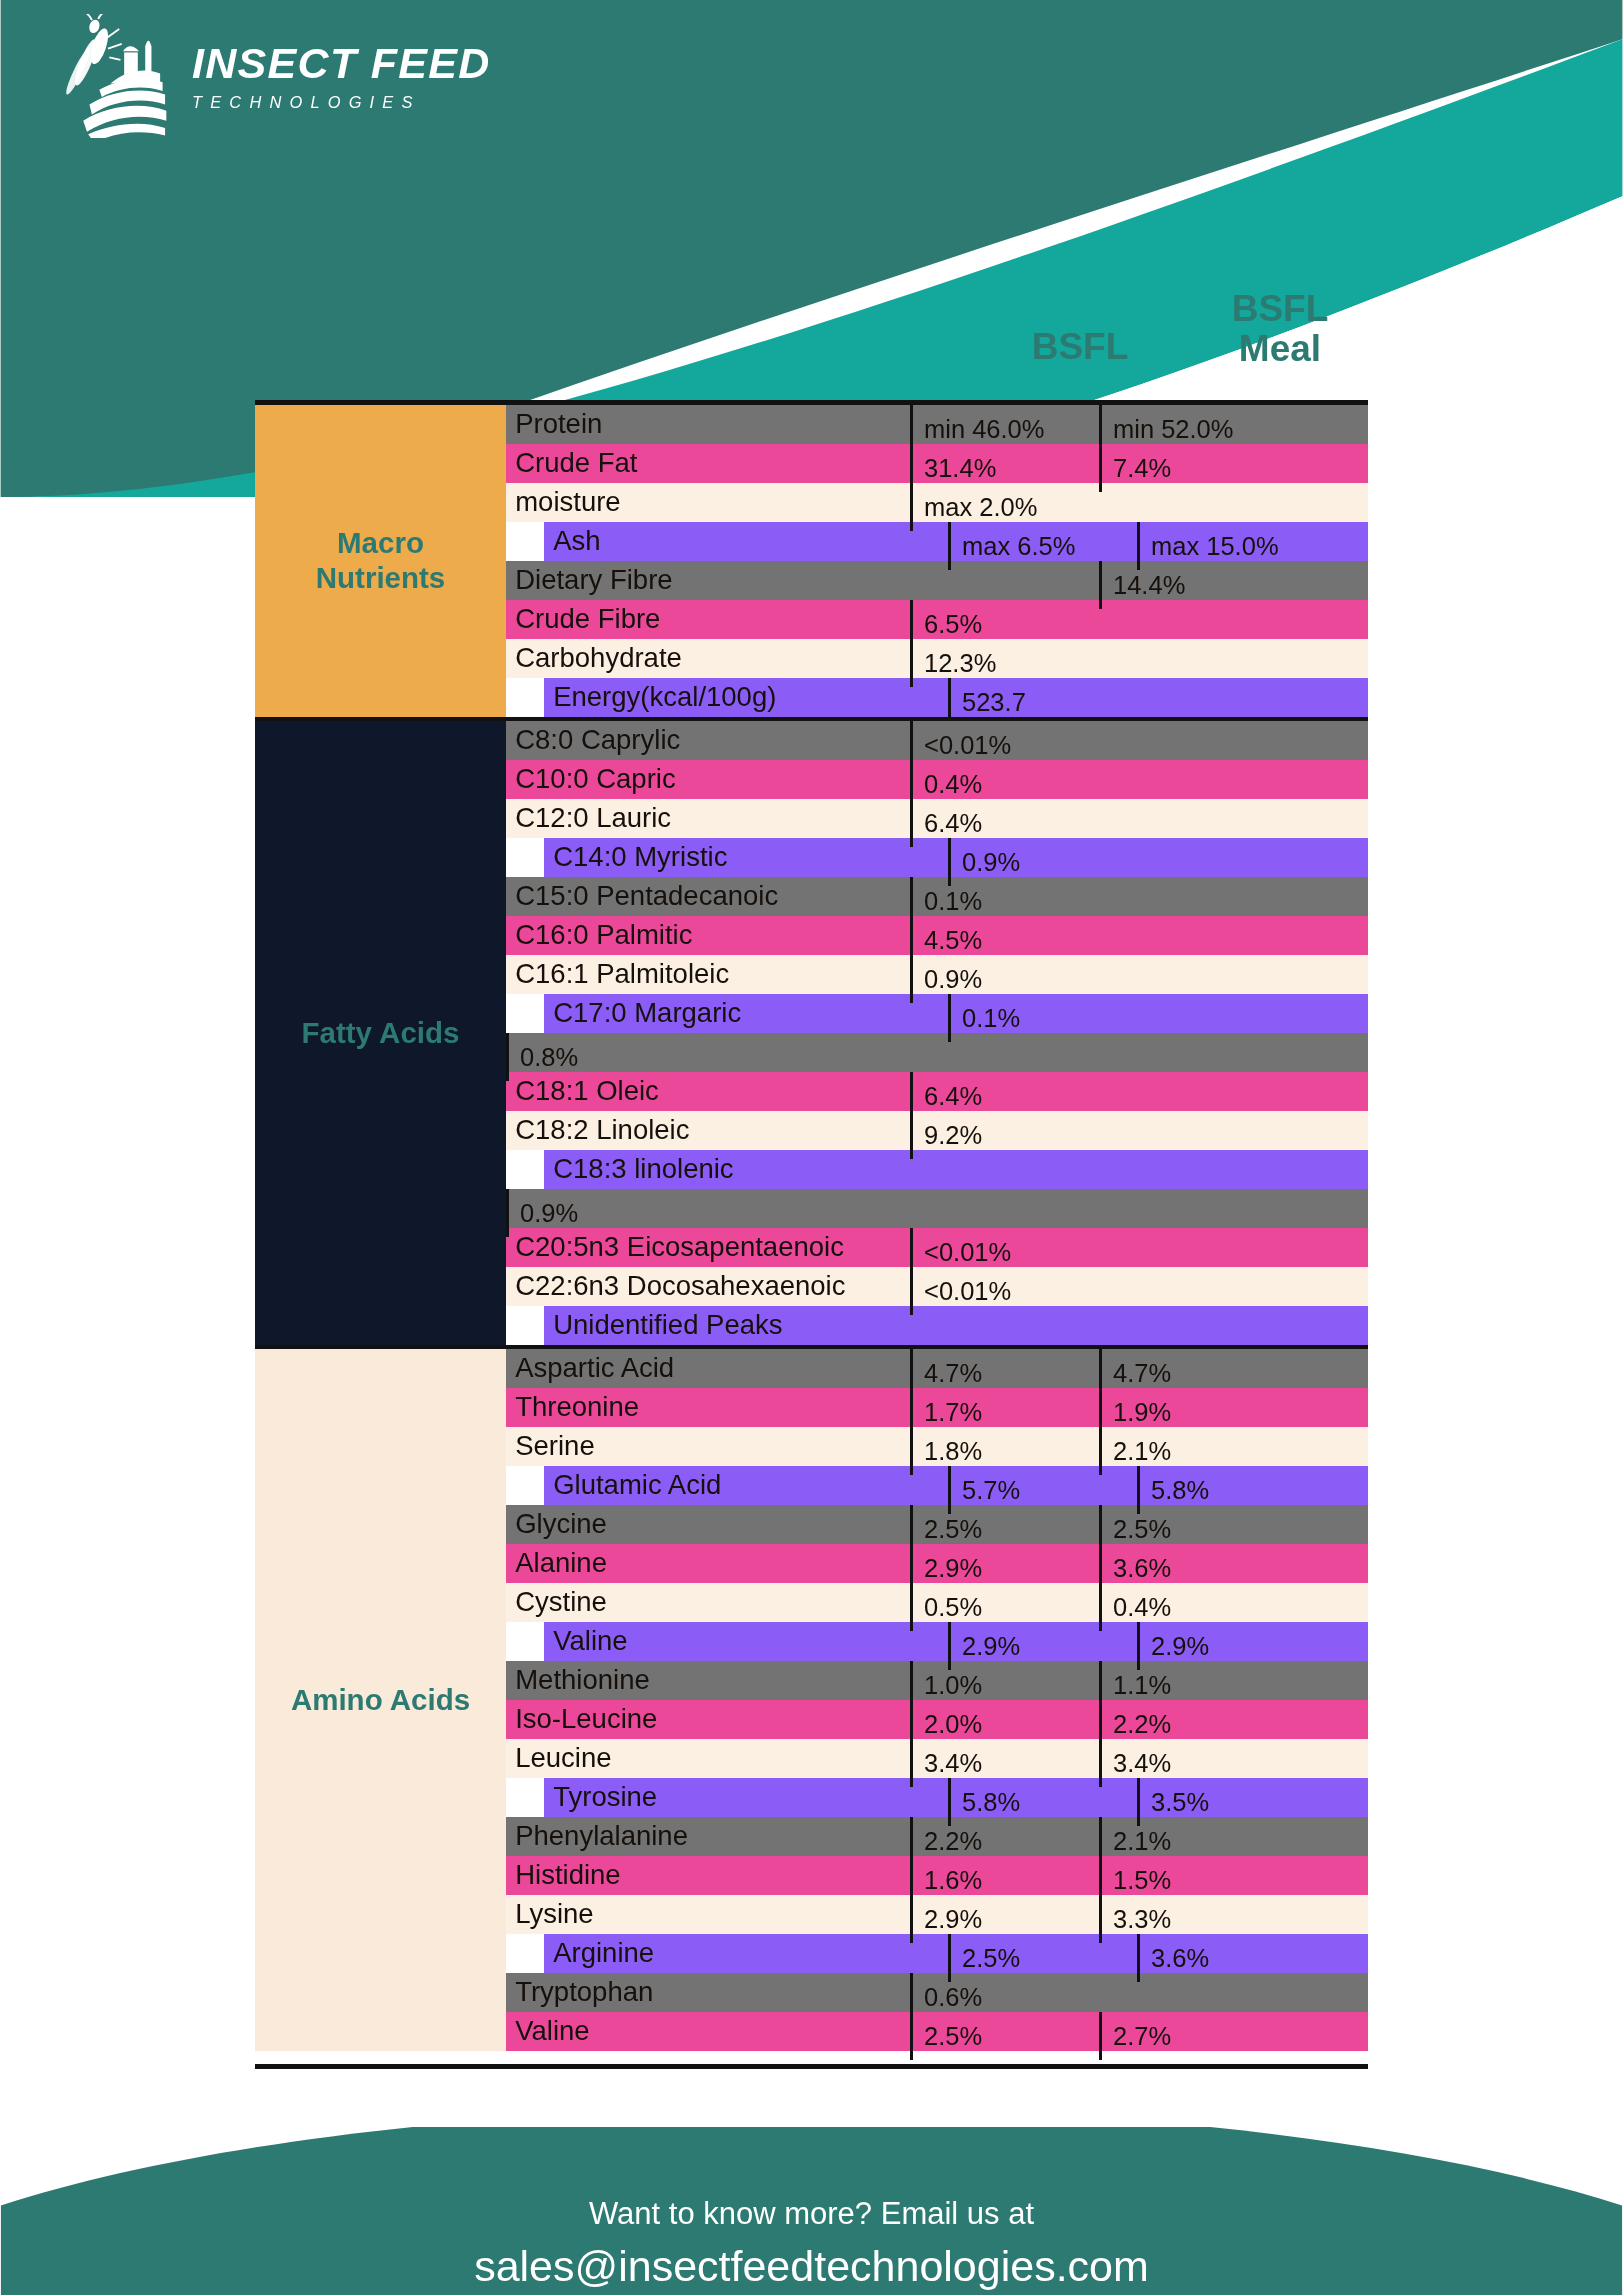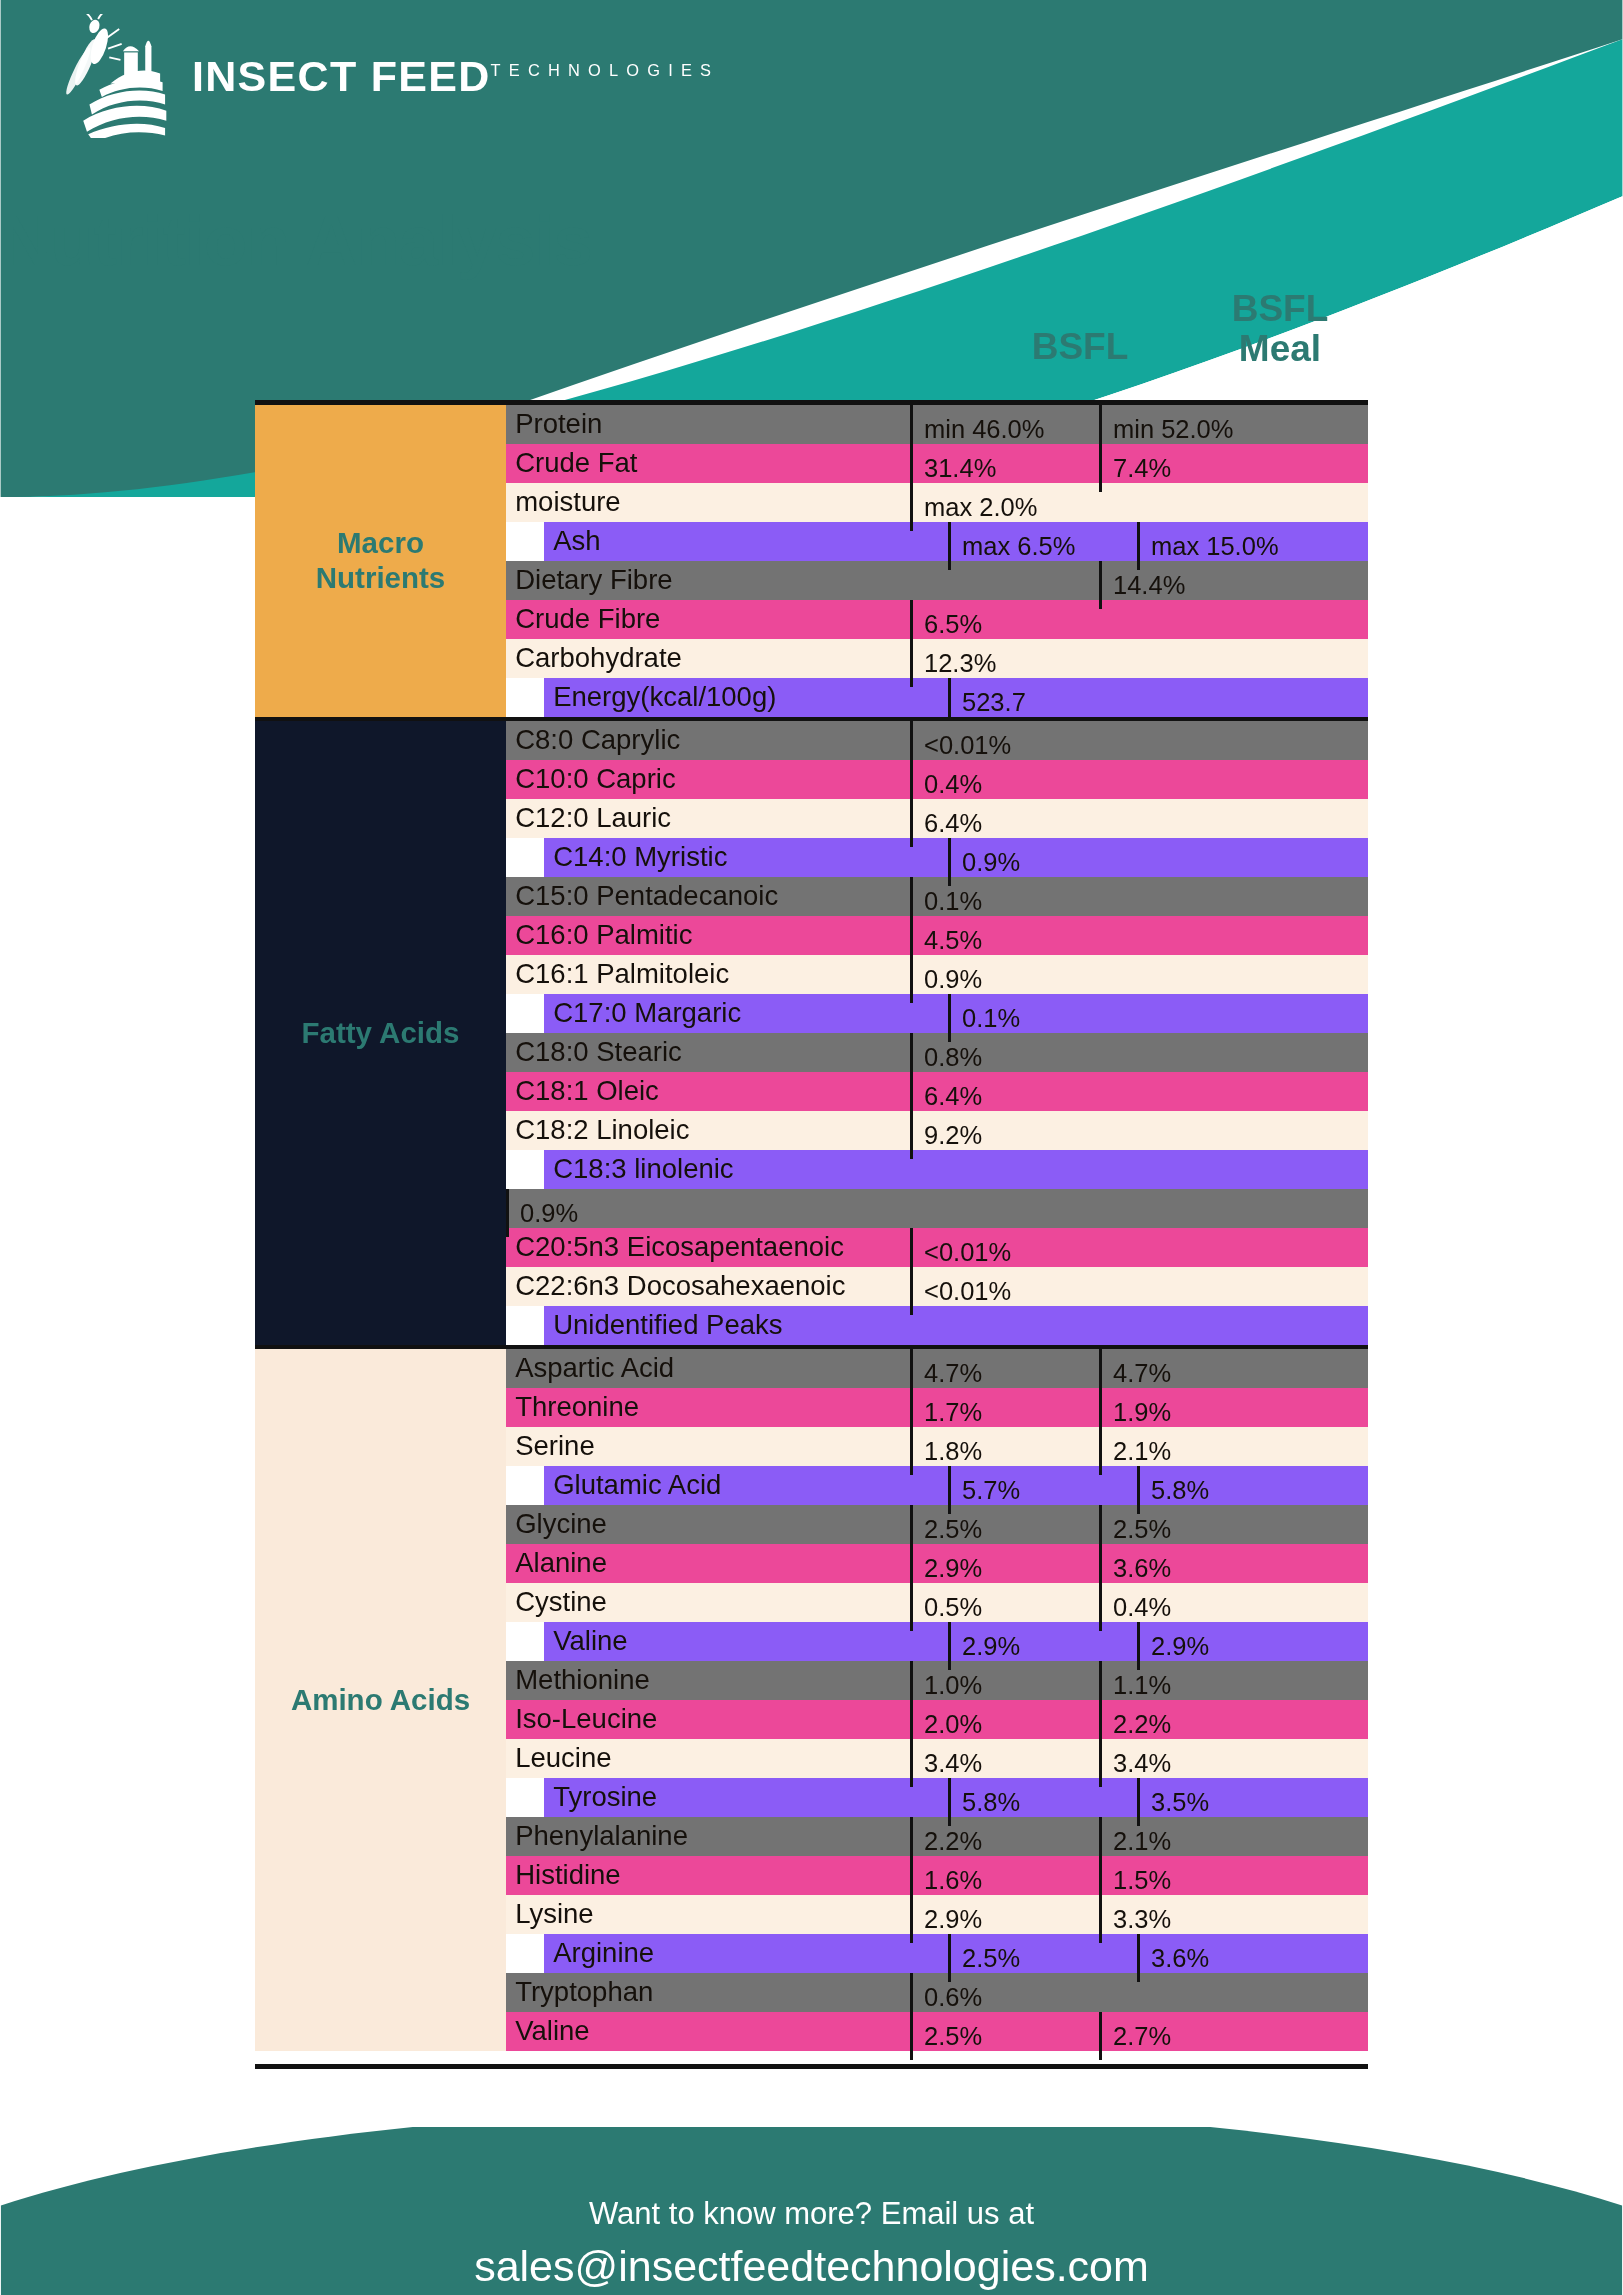--- a/index.html
+++ b/index.html
@@ -27,21 +27,21 @@
 
   .logo-block {
     position: absolute;
     left: 51px;
     top: 14.4px;
     display: flex;
     align-items: center;
     gap: 17px;
   }
   .logo-mark { width: 124px; height: 124px; display: block; }
-  .logo-text { display: flex; flex-direction: row; justify-content: center; }
+  .logo-text { display: flex; flex-direction: column; justify-content: center; font-style: italic; }
   .logo-name {
     color: #ffffff;
     font-size: 43px;
     font-weight: bold;
     letter-spacing: 1.3px;
     line-height: 1.04;
     white-space: nowrap;
   }
   .logo-sub {
     color: #ffffff;
@@ -324,21 +324,20 @@
             <div class="cell-name">C16:1 Palmitoleic</div>
             <div class="cell-val v1">0.9%</div>
             <div class="cell-val v2"></div>
           </div>
           <div class="row r3">
             <div class="cell-name">C17:0 Margaric</div>
             <div class="cell-val v1">0.1%</div>
             <div class="cell-val v2"></div>
           </div>
           <div class="row r0">
-            <div class="cell-name">C18:0 Stearic</div>
             <div class="cell-val v1">0.8%</div>
             <div class="cell-val v2"></div>
           </div>
           <div class="row r1">
             <div class="cell-name">C18:1 Oleic</div>
             <div class="cell-val v1">6.4%</div>
             <div class="cell-val v2"></div>
           </div>
           <div class="row r2">
             <div class="cell-name">C18:2 Linoleic</div>

